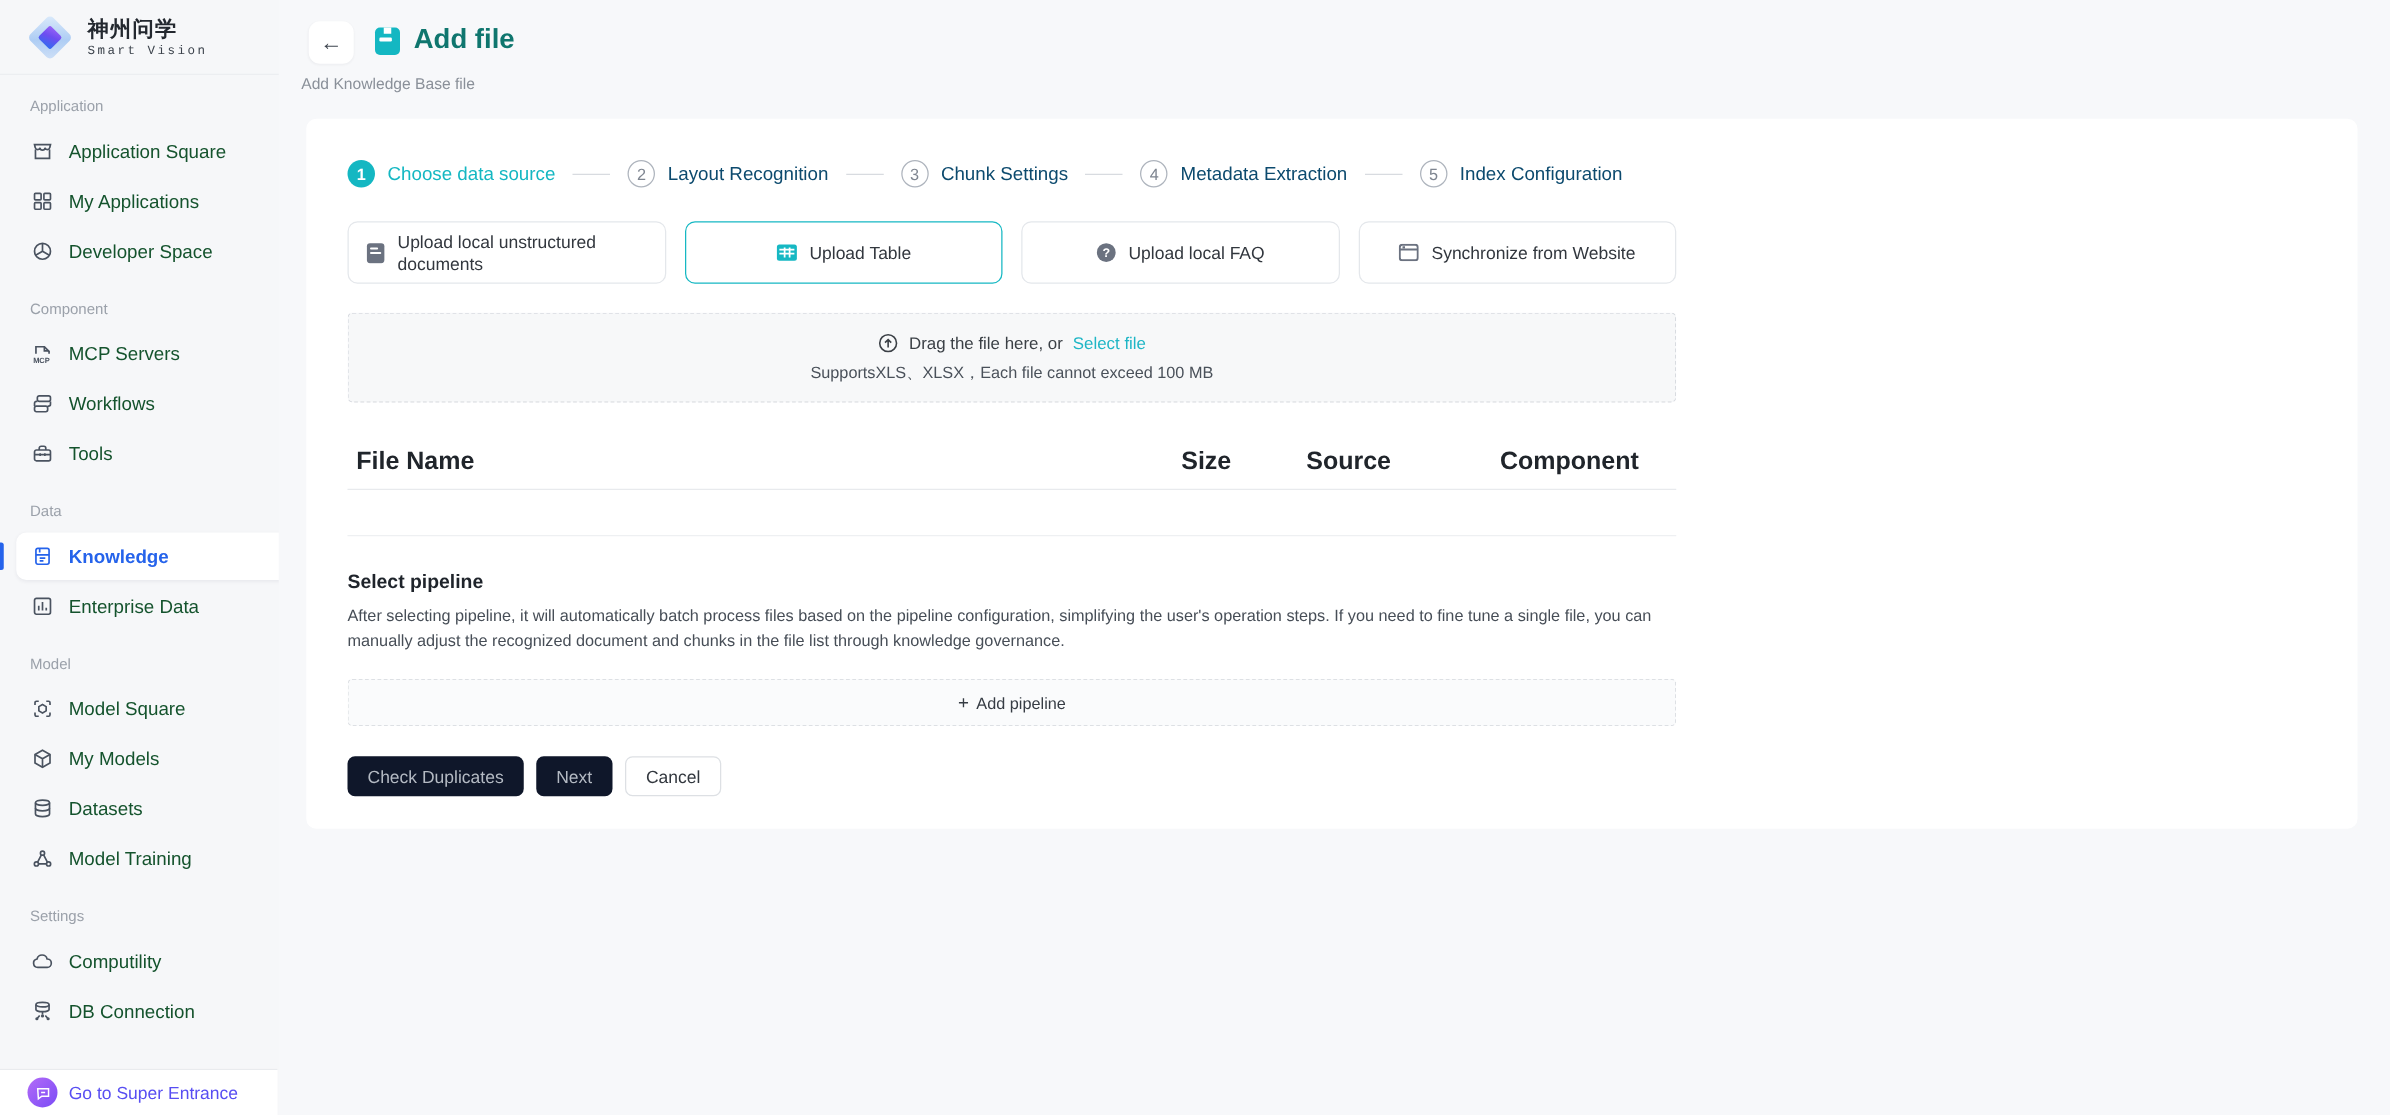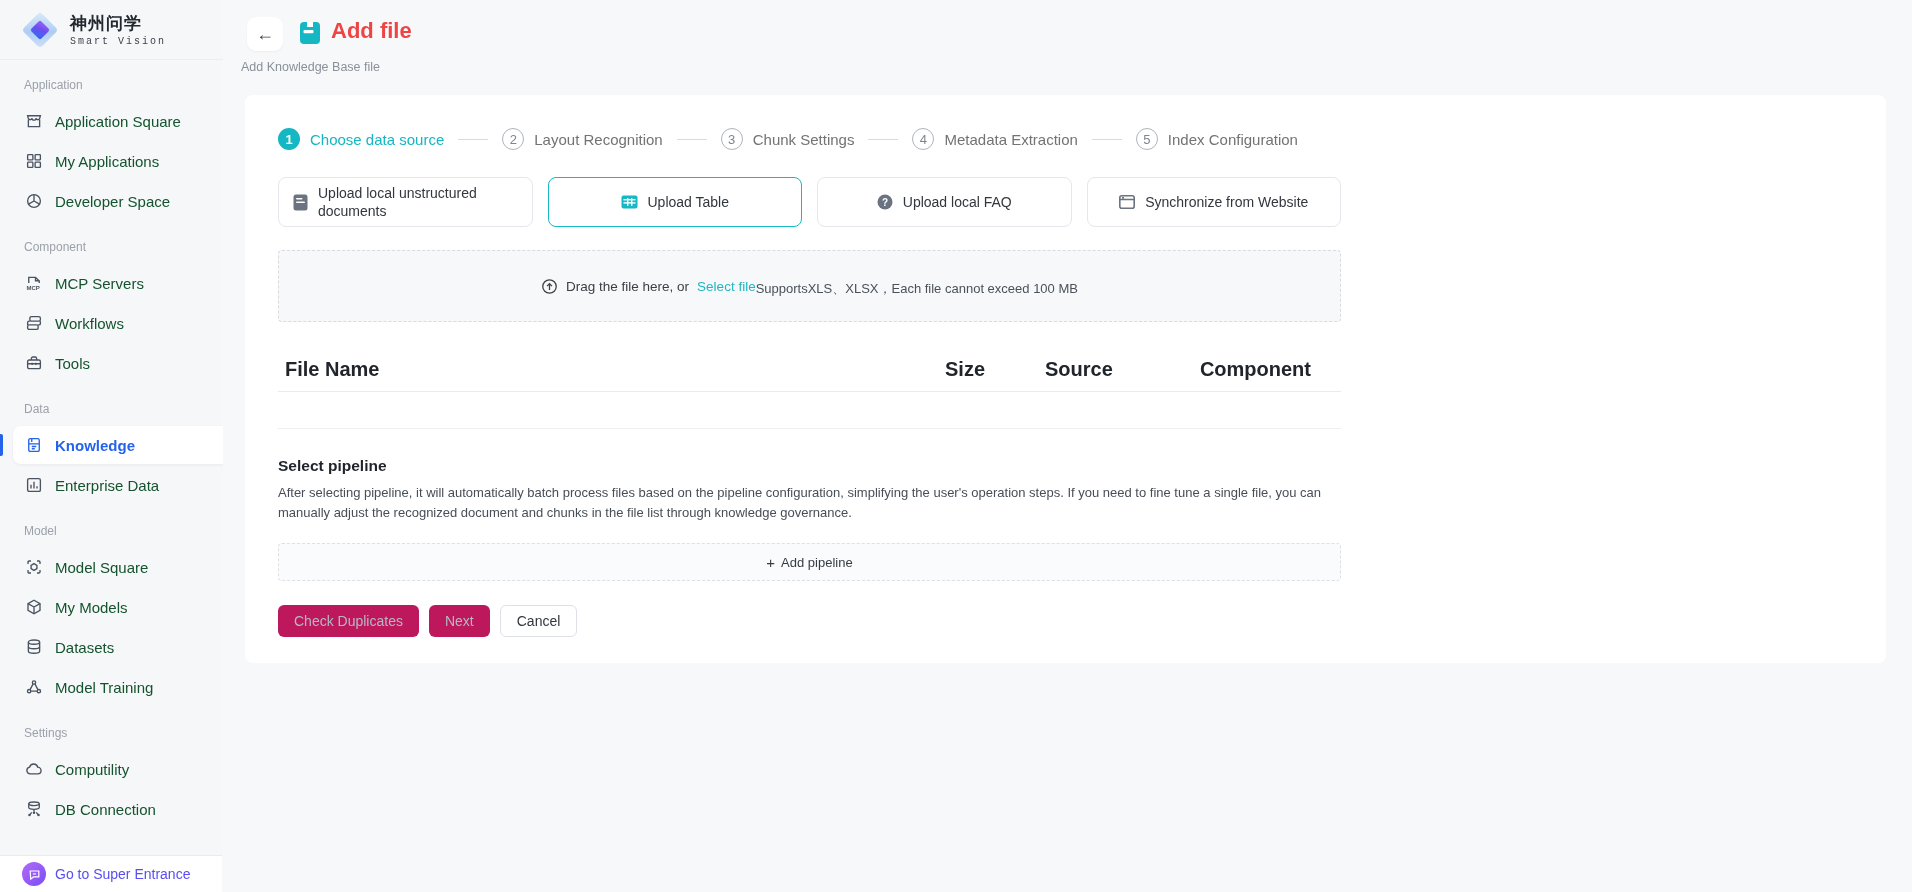--- a/index.html
+++ b/index.html
@@ -51,51 +51,51 @@
 
   
   .main { position:absolute; left:223px; top:0; right:0; bottom:0; background:#f7f8fa; }
   .page-header { position:relative; height:95px; }
   .back-btn { position:absolute; left:24px; top:17px; width:36px; height:34px;
     background:#ffffff; border-radius:9px; display:flex; align-items:center;
     justify-content:center; cursor:pointer; font-size:18px; color:#3f4650;
     box-shadow:0 1px 2px rgba(30,40,60,.05); }
   .title-ic { position:absolute; left:76px; top:21px; width:22px; height:24px; }
   .page-title { position:absolute; left:108px; top:18px; font-size:22px; font-weight:700;
-    color:#ef4444; }
+    color:#0f766e; }
   .page-subtitle { position:absolute; left:18px; top:60px; font-size:12.5px; color:#8a9099; }
 
   .card { position:absolute; left:22px; top:95px; right:26px; height:568px;
     background:#ffffff; border-radius:8px; }
   .card-inner { padding:33px 0 0 33px; width:1096px; }
 
   
   .stepper { display:flex; align-items:center; }
   .step { display:flex; align-items:center; }
   .step-circle { width:22px; height:22px; border-radius:50%; display:flex;
     align-items:center; justify-content:center; font-size:13px; }
   .step.active .step-circle { background:#14b7c2; color:#ffffff; font-weight:700; }
   .step:not(.active) .step-circle { border:1px solid #aeb4bd; color:#7e8590; }
-  .step-label { margin-left:10px; font-size:15px; color:#737373; }
+  .step-label { margin-left:10px; font-size:15px; color:#0c4a6e; }
   .step.active .step-label { color:#14b7c2; }
   .step-line { width:30px; height:1px; background:#d8dbe0; margin:0 14px; }
 
   
   .source-cards { display:flex; gap:15px; margin-top:27px; }
   .source-card { flex:1; height:50px; background:#ffffff; border:1px solid #e4e7eb;
     border-radius:8px; display:flex; align-items:center; justify-content:center;
     gap:10px; padding:0 14px; cursor:pointer; }
   .source-card.selected { border:1.5px solid #16b8c3; }
   .source-card .s-lbl { font-size:14px; color:#32373e; line-height:1.3; }
   .source-card:first-child .s-lbl { max-width:215px; }
   .s-ic { flex:0 0 auto; display:flex; }
 
   
   .dropzone { margin-top:23px; height:72px; background:#f7f8f9;
-    border:1px dashed #d8dbe0; border-radius:4px; display:flex; flex-direction:row;
+    border:1px dashed #d8dbe0; border-radius:4px; display:flex; flex-direction:column;
     align-items:center; justify-content:center; }
   .dz-line1 { display:flex; align-items:center; gap:8px; font-size:13.5px; color:#3b4046; }
   .dz-link { color:#1fb6c6; cursor:pointer; }
   .dz-hint { margin-top:6px; font-size:13px; color:#4a515a; }
 
   
   .file-table { margin-top:26px; }
   .ft-head { display:flex; align-items:center; height:44px; border-bottom:1px solid #e8eaed;
     font-size:20px; font-weight:700; color:#20252b; }
   .col-name { flex:1; padding-left:7px; }
@@ -109,21 +109,21 @@
   .pipe-desc { margin-top:8px; font-size:13px; line-height:20px; color:#474e57; }
   .add-pipeline { margin-top:20px; height:38px; background:#fafbfc;
     border:1px dashed #dde0e4; border-radius:4px; display:flex; align-items:center;
     justify-content:center; gap:6px; font-size:13px; color:#363c44; cursor:pointer; }
   .plus { font-size:15px; color:#363c44; }
 
   
   .actions { margin-top:24px; display:flex; gap:10px; }
   .btn { height:32px; padding:0 16px; border-radius:6px; font-size:14px;
     display:flex; align-items:center; border:none; font-family:inherit; }
-  .btn.disabled { background:#be185d; color:#b4bac3; cursor:default;padding-left:16px; }
+  .btn.disabled { background:#0f172a; color:#b4bac3; cursor:default;padding-left:16px; }
   .btn.cancel { background:#ffffff; color:#32373e; border:1px solid #dde0e4;
     cursor:pointer; }
 
   svg { display:block; }
 </style>
 </head>
 <body>
 
 <div class="sidebar">
   <div class="logo-row">

